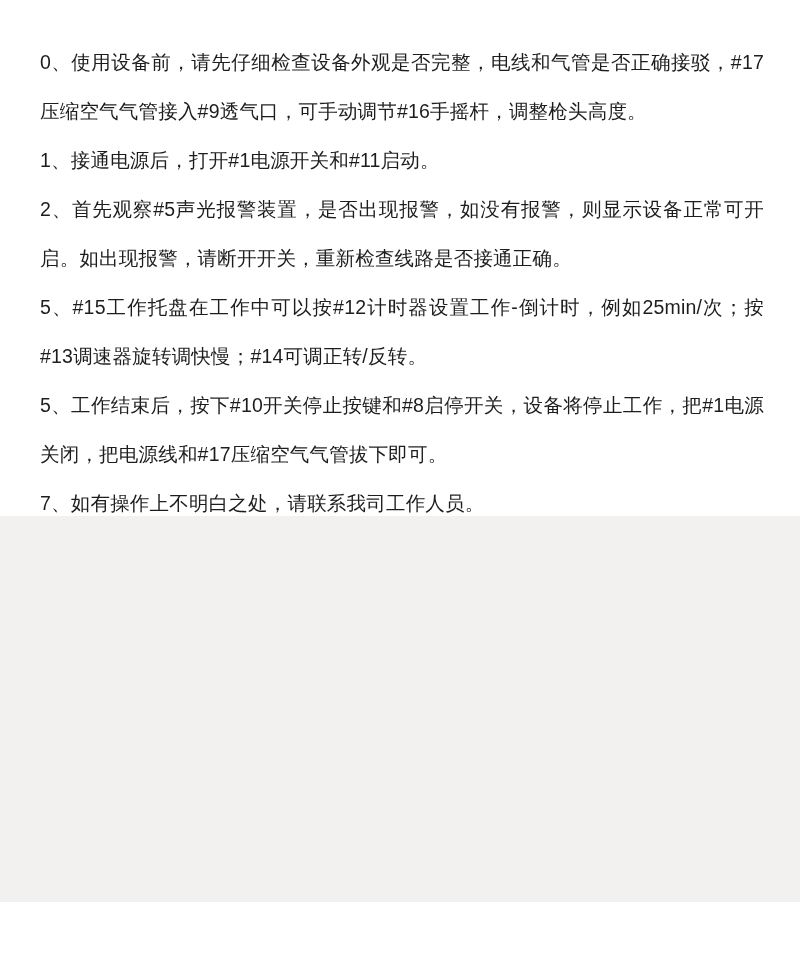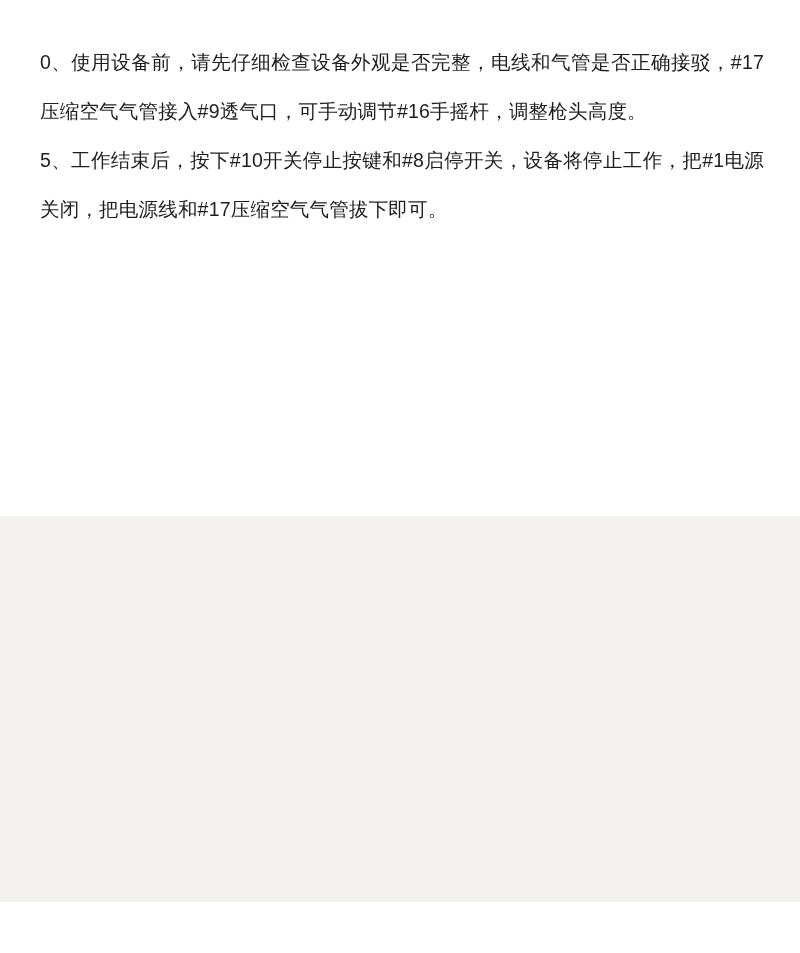--- a/index.html
+++ b/index.html
@@ -66,15 +66,19 @@
 </head>
 <body>
 
 <div class="page">
   <div class="band band-top"></div>
   <div class="band band-mid"></div>
   <div class="band band-bottom"></div>
 
   <div class="content">
     <p class="para">0、使用设备前，请先仔细检查设备外观是否完整，电线和气管是否正确接驳，#17压缩空气气管接入#9透气口，可手动调节#16手摇杆，调整枪头高度。</p>
+    <p class="para">1、接通电源后，打开#1电源开关和#11启动。</p>
+    <p class="para">2、首先观察#5声光报警装置，是否出现报警，如没有报警，则显示设备正常可开启。如出现报警，请断开开关，重新检查线路是否接通正确。</p>
+    <p class="para">5、#15工作托盘在工作中可以按#12计时器设置工作-倒计时，例如25min/次；按#13调速器旋转调快慢；#14可调正转/反转。</p>
     <p class="para">5、工作结束后，按下#10开关停止按键和#8启停开关，设备将停止工作，把#1电源关闭，把电源线和#17压缩空气气管拔下即可。</p>
+    <p class="para">7、如有操作上不明白之处，请联系我司工作人员。</p>
   </div>
 </div>
 
 </body></html>

